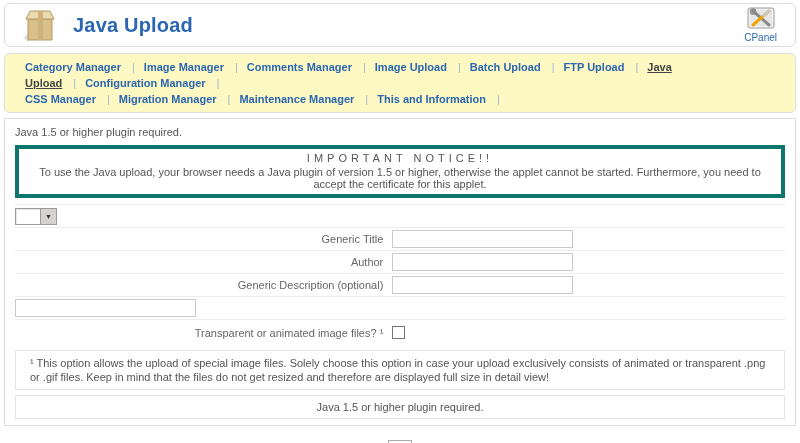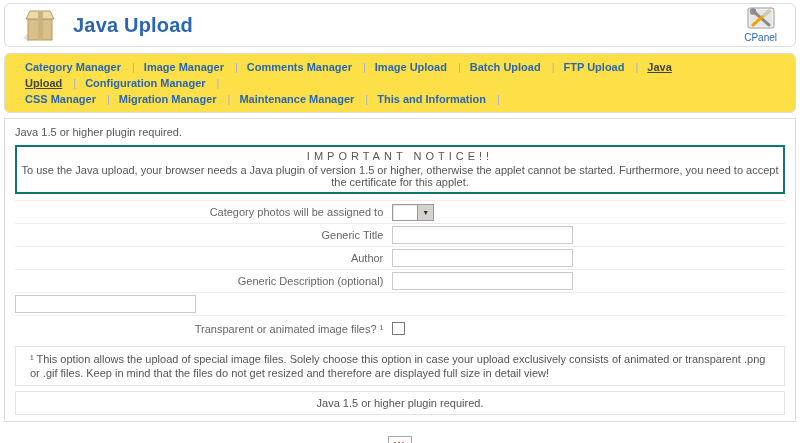--- a/index.html
+++ b/index.html
@@ -13,30 +13,30 @@
   .rounded-box { border: 1px solid #ddd; border-radius: 6px; background: #fff; }
 
   
   .header { margin: 3px 4px 0 4px; height: 44px; display: flex; align-items: center; position: relative; padding-left: 14px; }
   .box-icon { width: 40px; height: 40px; margin-top: 2px; }
   .page-title { color: #2b66b2; font-size: 20px; font-weight: bold; margin-left: 14px; letter-spacing: 0.2px; }
   .cpanel { position: absolute; right: 18px; top: 3px; text-align: center; cursor: pointer; margin-left: 44px; }
   .cpanel .cpanel-label { color: #2b66b2; font-size: 10px; display: block; margin-top: 1px; }
 
   
-  .nav { margin: 6px 4px 0 4px; background: #fde047; padding: 5px 0 5px 20px; border: 1px solid #ddd; border-radius: 6px; }
+  .nav { margin: 6px 4px 0 4px; background: #fef9c3; padding: 5px 0 5px 20px; border: 1px solid #ddd; border-radius: 6px; }
   .nav-row { line-height: 16px; }
   .nav-item { color: #2b66b2; font-weight: bold; text-decoration: none; cursor: pointer; }
   .nav-item::after { content: "|"; color: #a0b4d4; font-weight: normal; margin: 0 9px 0 11px; }
   .nav-item.active { color: #444; text-decoration: underline; }
 
   
   .content { margin: 5px 4px 0 4px; border: 1px solid #ddd; background: #fff; padding: 4px 8px 6px 8px; }
   .top-note { padding: 3px 2px 7px 2px; color: #555; }
-  .notice-box { border: 2px solid #0f766e; margin: 0 2px 6px 2px; padding: 2px 4px 4px 4px; text-align: center; color: #555; }
+  .notice-box { border: 4px solid #0f766e; margin: 0 2px 6px 2px; padding: 2px 4px 4px 4px; text-align: center; color: #555; }
   .notice-title { letter-spacing: 4px; padding: 1px 0 2px 0; color: #555; }
   .notice-body { letter-spacing: 0; color: #555; }
 
   .form-row { display: flex; align-items: center; min-height: 23px; border-top: 1px solid #ececec; margin: 0 2px; }
   .form-row:first-of-type { border-top: none; }
   .form-label { width: 49%; text-align: right; padding-right: 9px; color: #666; }
   .form-control { flex: 1; display: flex; align-items: center; }
   .text-input { width: 181px; height: 18px; border: 1px solid #c9c9c9; background: #fff; font-family: "Liberation Sans", sans-serif; font-size: 11px; padding: 0 3px; }
   .select-box { width: 42px; height: 17px; border: 1px solid #9a9a9a; background: #fff; display: flex; cursor: pointer; box-shadow: inset 1px 1px 0 #e8e8e8; }
   .select-box .sel-arrow-btn { margin-left: auto; width: 16px; height: 100%; background: #d6d3ce; border-left: 1px solid #9a9a9a; display: flex; align-items: center; justify-content: center; font-size: 7px; color: #333; }
@@ -87,21 +87,20 @@
 
 <div class="content">
   <div class="top-note">Java 1.5 or higher plugin required.</div>
 
   <div class="notice-box">
     <div class="notice-title">IMPORTANT NOTICE!!</div>
     <div class="notice-body">To use the Java upload, your browser needs a Java plugin of version 1.5 or higher, otherwise the applet cannot be started. Furthermore, you need to accept the certificate for this applet.</div>
   </div>
 
   <div class="form-row">
-    <div class="form-label">Category photos will be assigned to</div>
     <div class="form-control">
       <span class="select-box">
         <span class="sel-arrow-btn">▼</span>
       </span>
     </div>
   </div>
 
   <div class="form-row">
     <div class="form-label">Generic Title</div>
     <div class="form-control">

